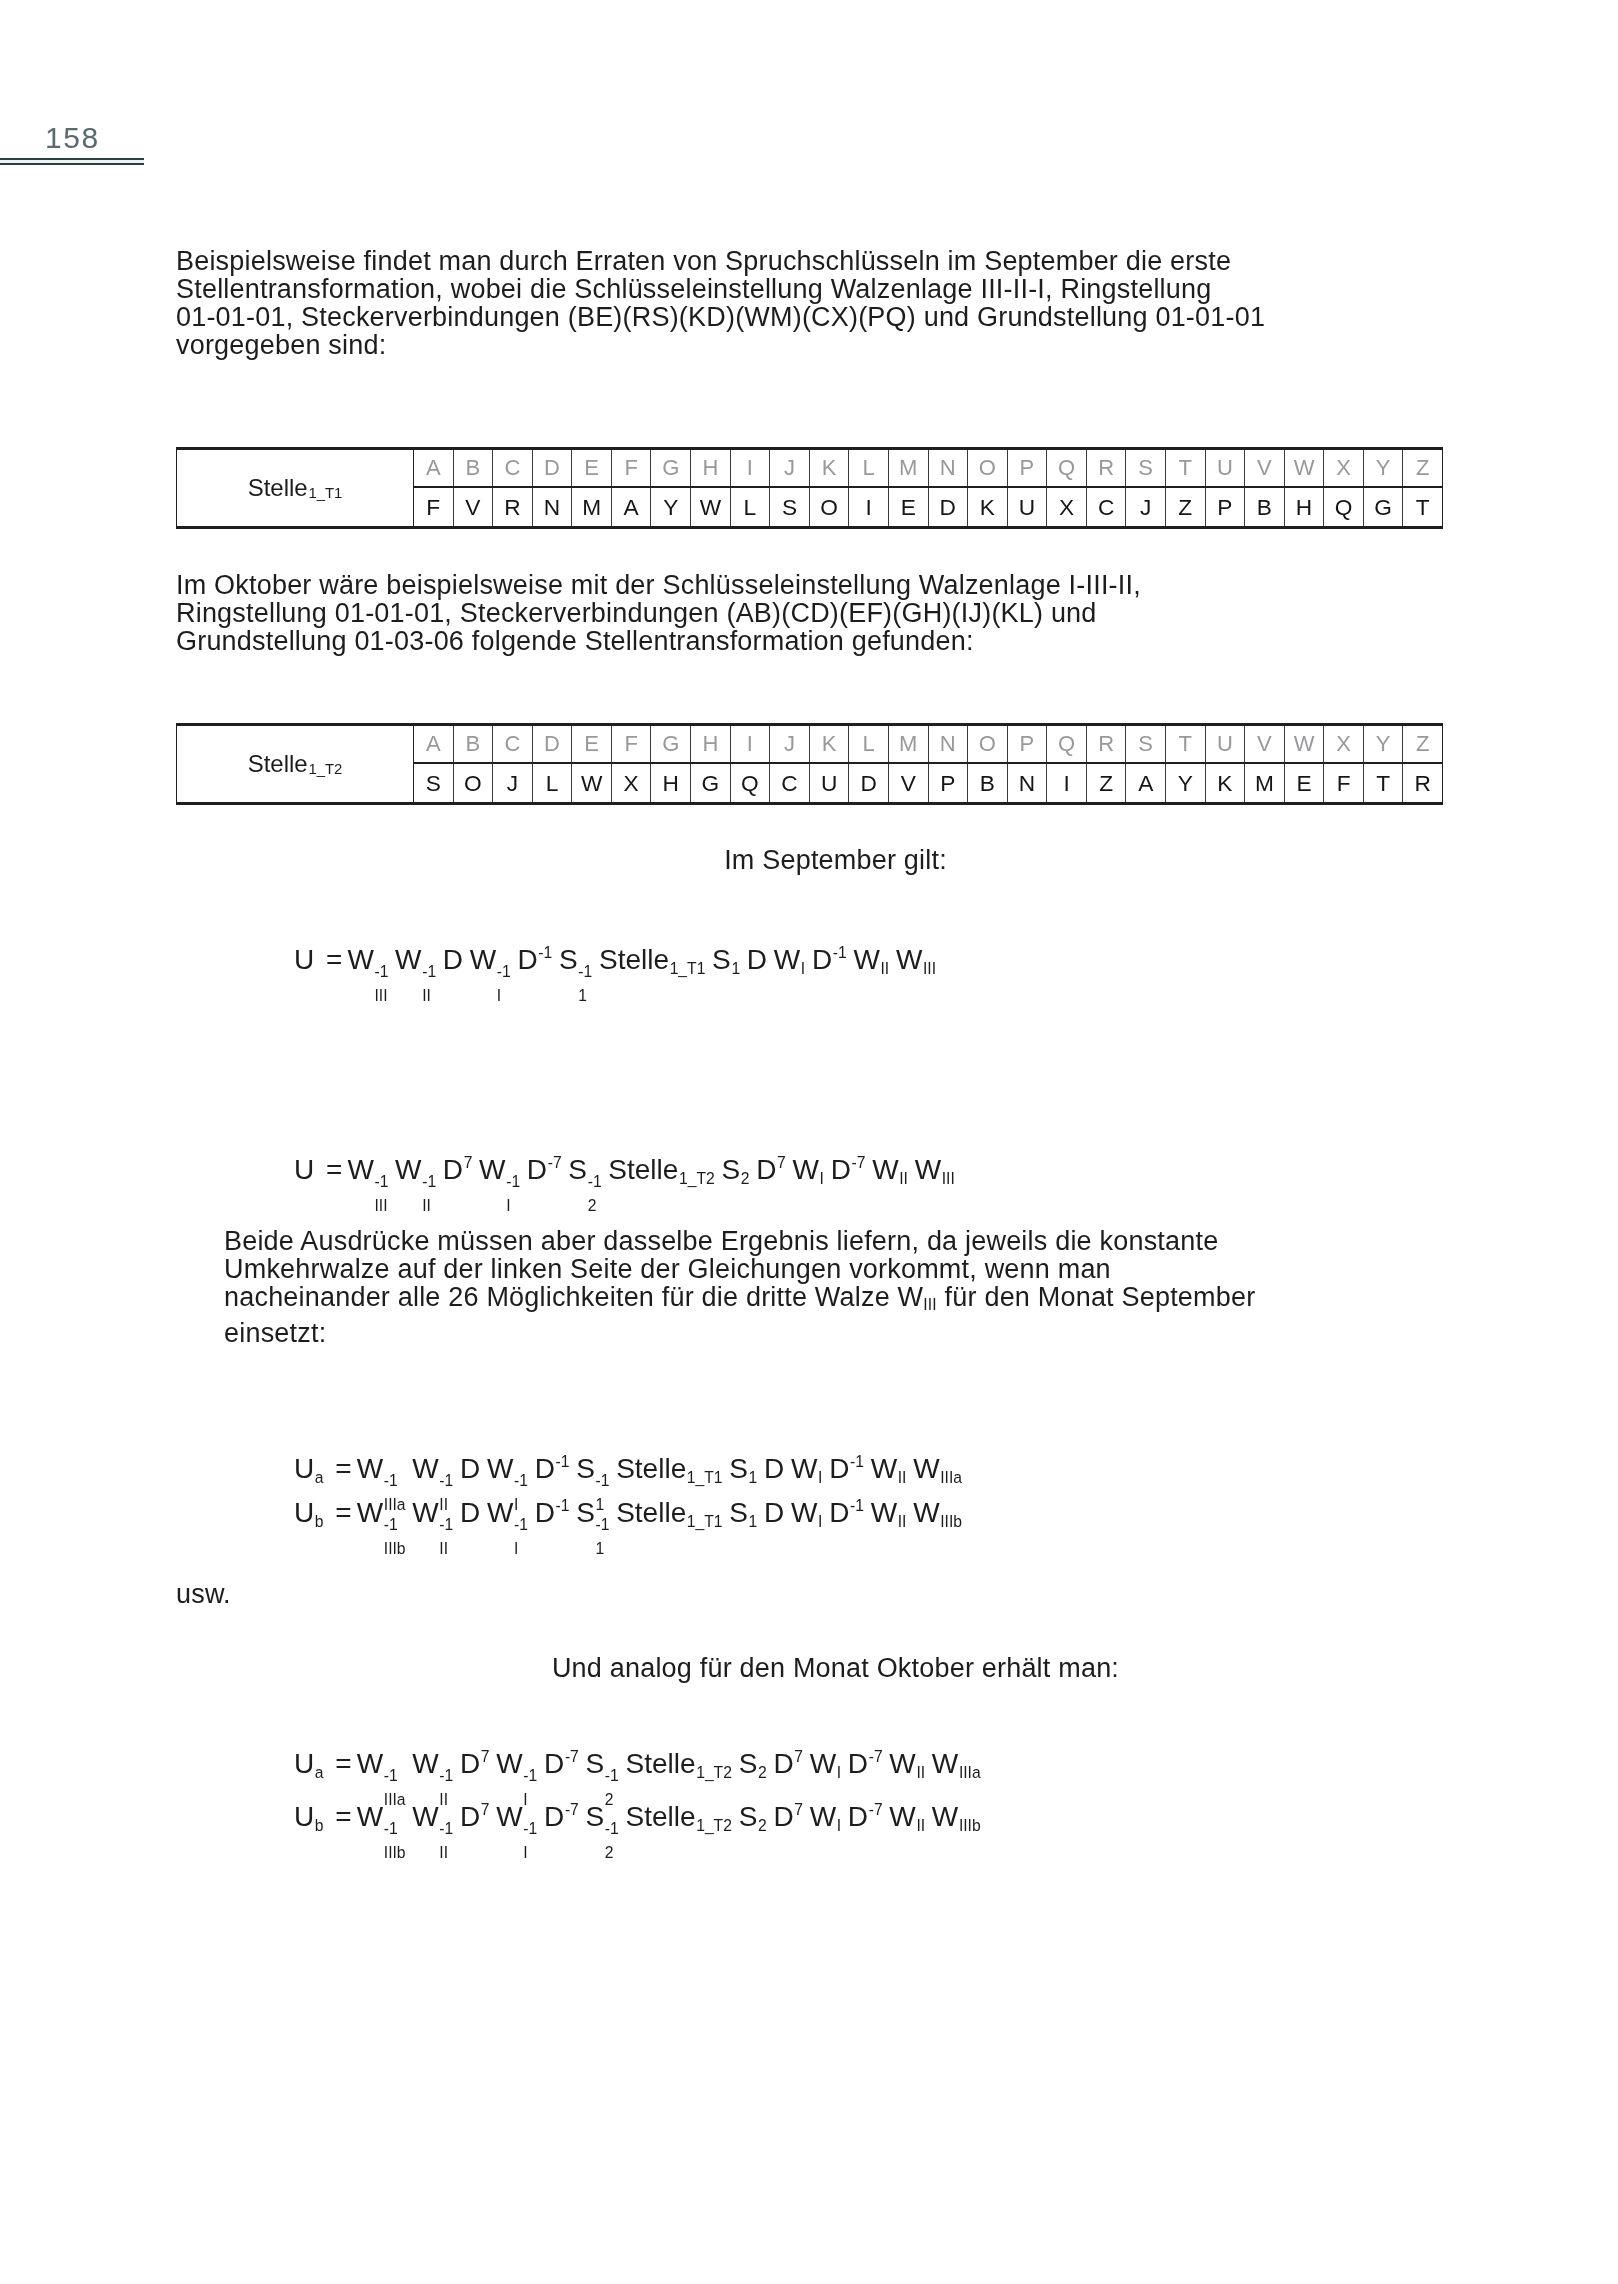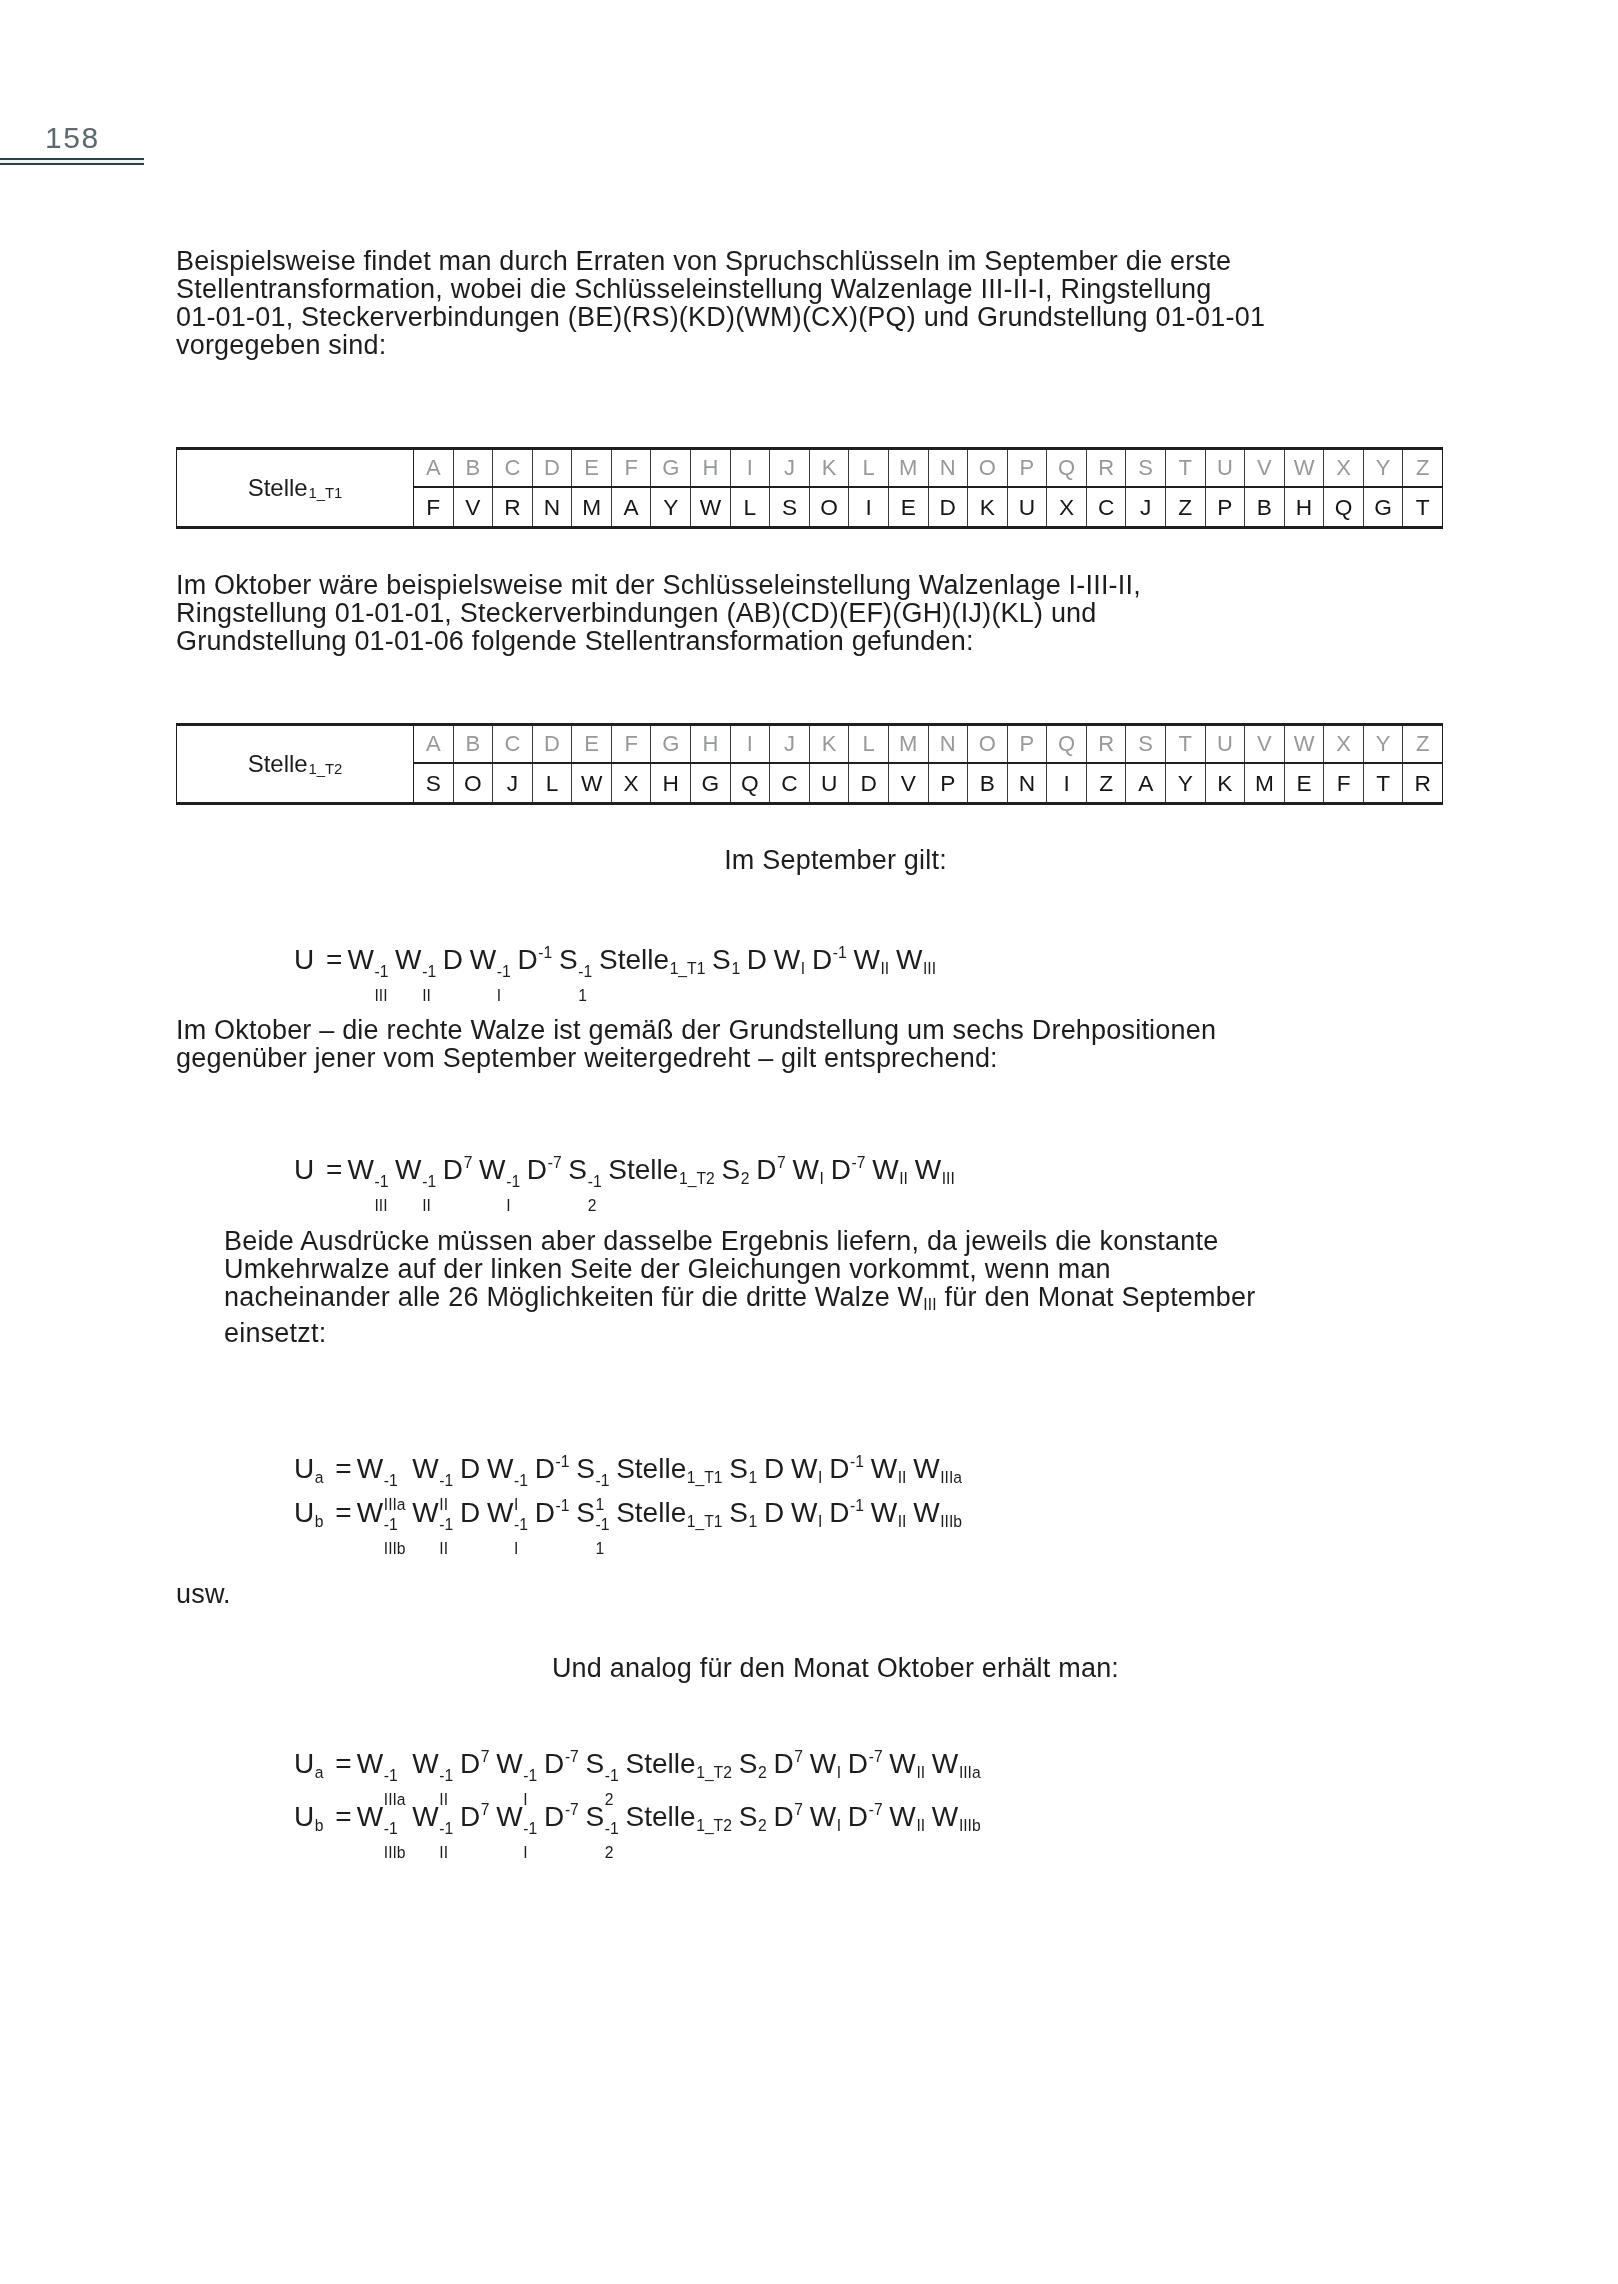--- a/index.html
+++ b/index.html
@@ -163,21 +163,21 @@
           <div class="cell vcell">H</div>
           <div class="cell vcell">Q</div>
           <div class="cell vcell">G</div>
           <div class="cell vcell">T</div>
         </div>
     </div>
   </div>
 
   <div class="para" style="top:571px;">Im Oktober wäre beispielsweise mit der Schlüsseleinstellung Walzenlage I-III-II,
 Ringstellung 01-01-01, Steckerverbindungen (AB)(CD)(EF)(GH)(IJ)(KL) und
-Grundstellung 01-01-06 folgende Stellentransformation gefunden:</div>
+Grundstellung 01-03-06 folgende Stellentransformation gefunden:</div>
 
   <div class="subst-table" style="top:723px;">
     <div class="t-label">
         <span>Stelle</span>
         <span class="t-label-sub">1_T2</span>
       </div>
     <div class="t-grid">
       <div class="t-row t-row-header">
           <div class="cell hcell">A</div>
           <div class="cell hcell">B</div>
@@ -246,22 +246,20 @@
           <span class="st-sup">-1</span>
           <span class="st-sub">II</span>
         </span></span><span class="tok"><span class="base">D</span></span><span class="tok"><span class="base">W</span><span class="stack">
           <span class="st-sup">-1</span>
           <span class="st-sub">I</span>
         </span></span><span class="tok"><span class="base">D</span><span class="sup-only">-1</span></span><span class="tok"><span class="base">S</span><span class="stack">
           <span class="st-sup">-1</span>
           <span class="st-sub">1</span>
         </span></span><span class="tok"><span class="base">Stelle</span><span class="sub-only">1_T1</span></span><span class="tok"><span class="base">S</span><span class="sub-only">1</span></span><span class="tok"><span class="base">D</span></span><span class="tok"><span class="base">W</span><span class="sub-only">I</span></span><span class="tok"><span class="base">D</span><span class="sup-only">-1</span></span><span class="tok"><span class="base">W</span><span class="sub-only">II</span></span><span class="tok"><span class="base">W</span><span class="sub-only">III</span></span></div>
 
-  <div class="para" style="top:1016px;">Im Oktober – die rechte Walze ist gemäß der Grundstellung um sechs Drehpositionen
-gegenüber jener vom September weitergedreht – gilt entsprechend:</div>
 
   <div class="formula" style="top:1152px;"><span class="tok"><span class="base">U</span></span><span class="op">=</span><span class="tok"><span class="base">W</span><span class="stack">
           <span class="st-sup">-1</span>
           <span class="st-sub">III</span>
         </span></span><span class="tok"><span class="base">W</span><span class="stack">
           <span class="st-sup">-1</span>
           <span class="st-sub">II</span>
         </span></span><span class="tok"><span class="base">D</span><span class="sup-only">7</span></span><span class="tok"><span class="base">W</span><span class="stack">
           <span class="st-sup">-1</span>
           <span class="st-sub">I</span>

